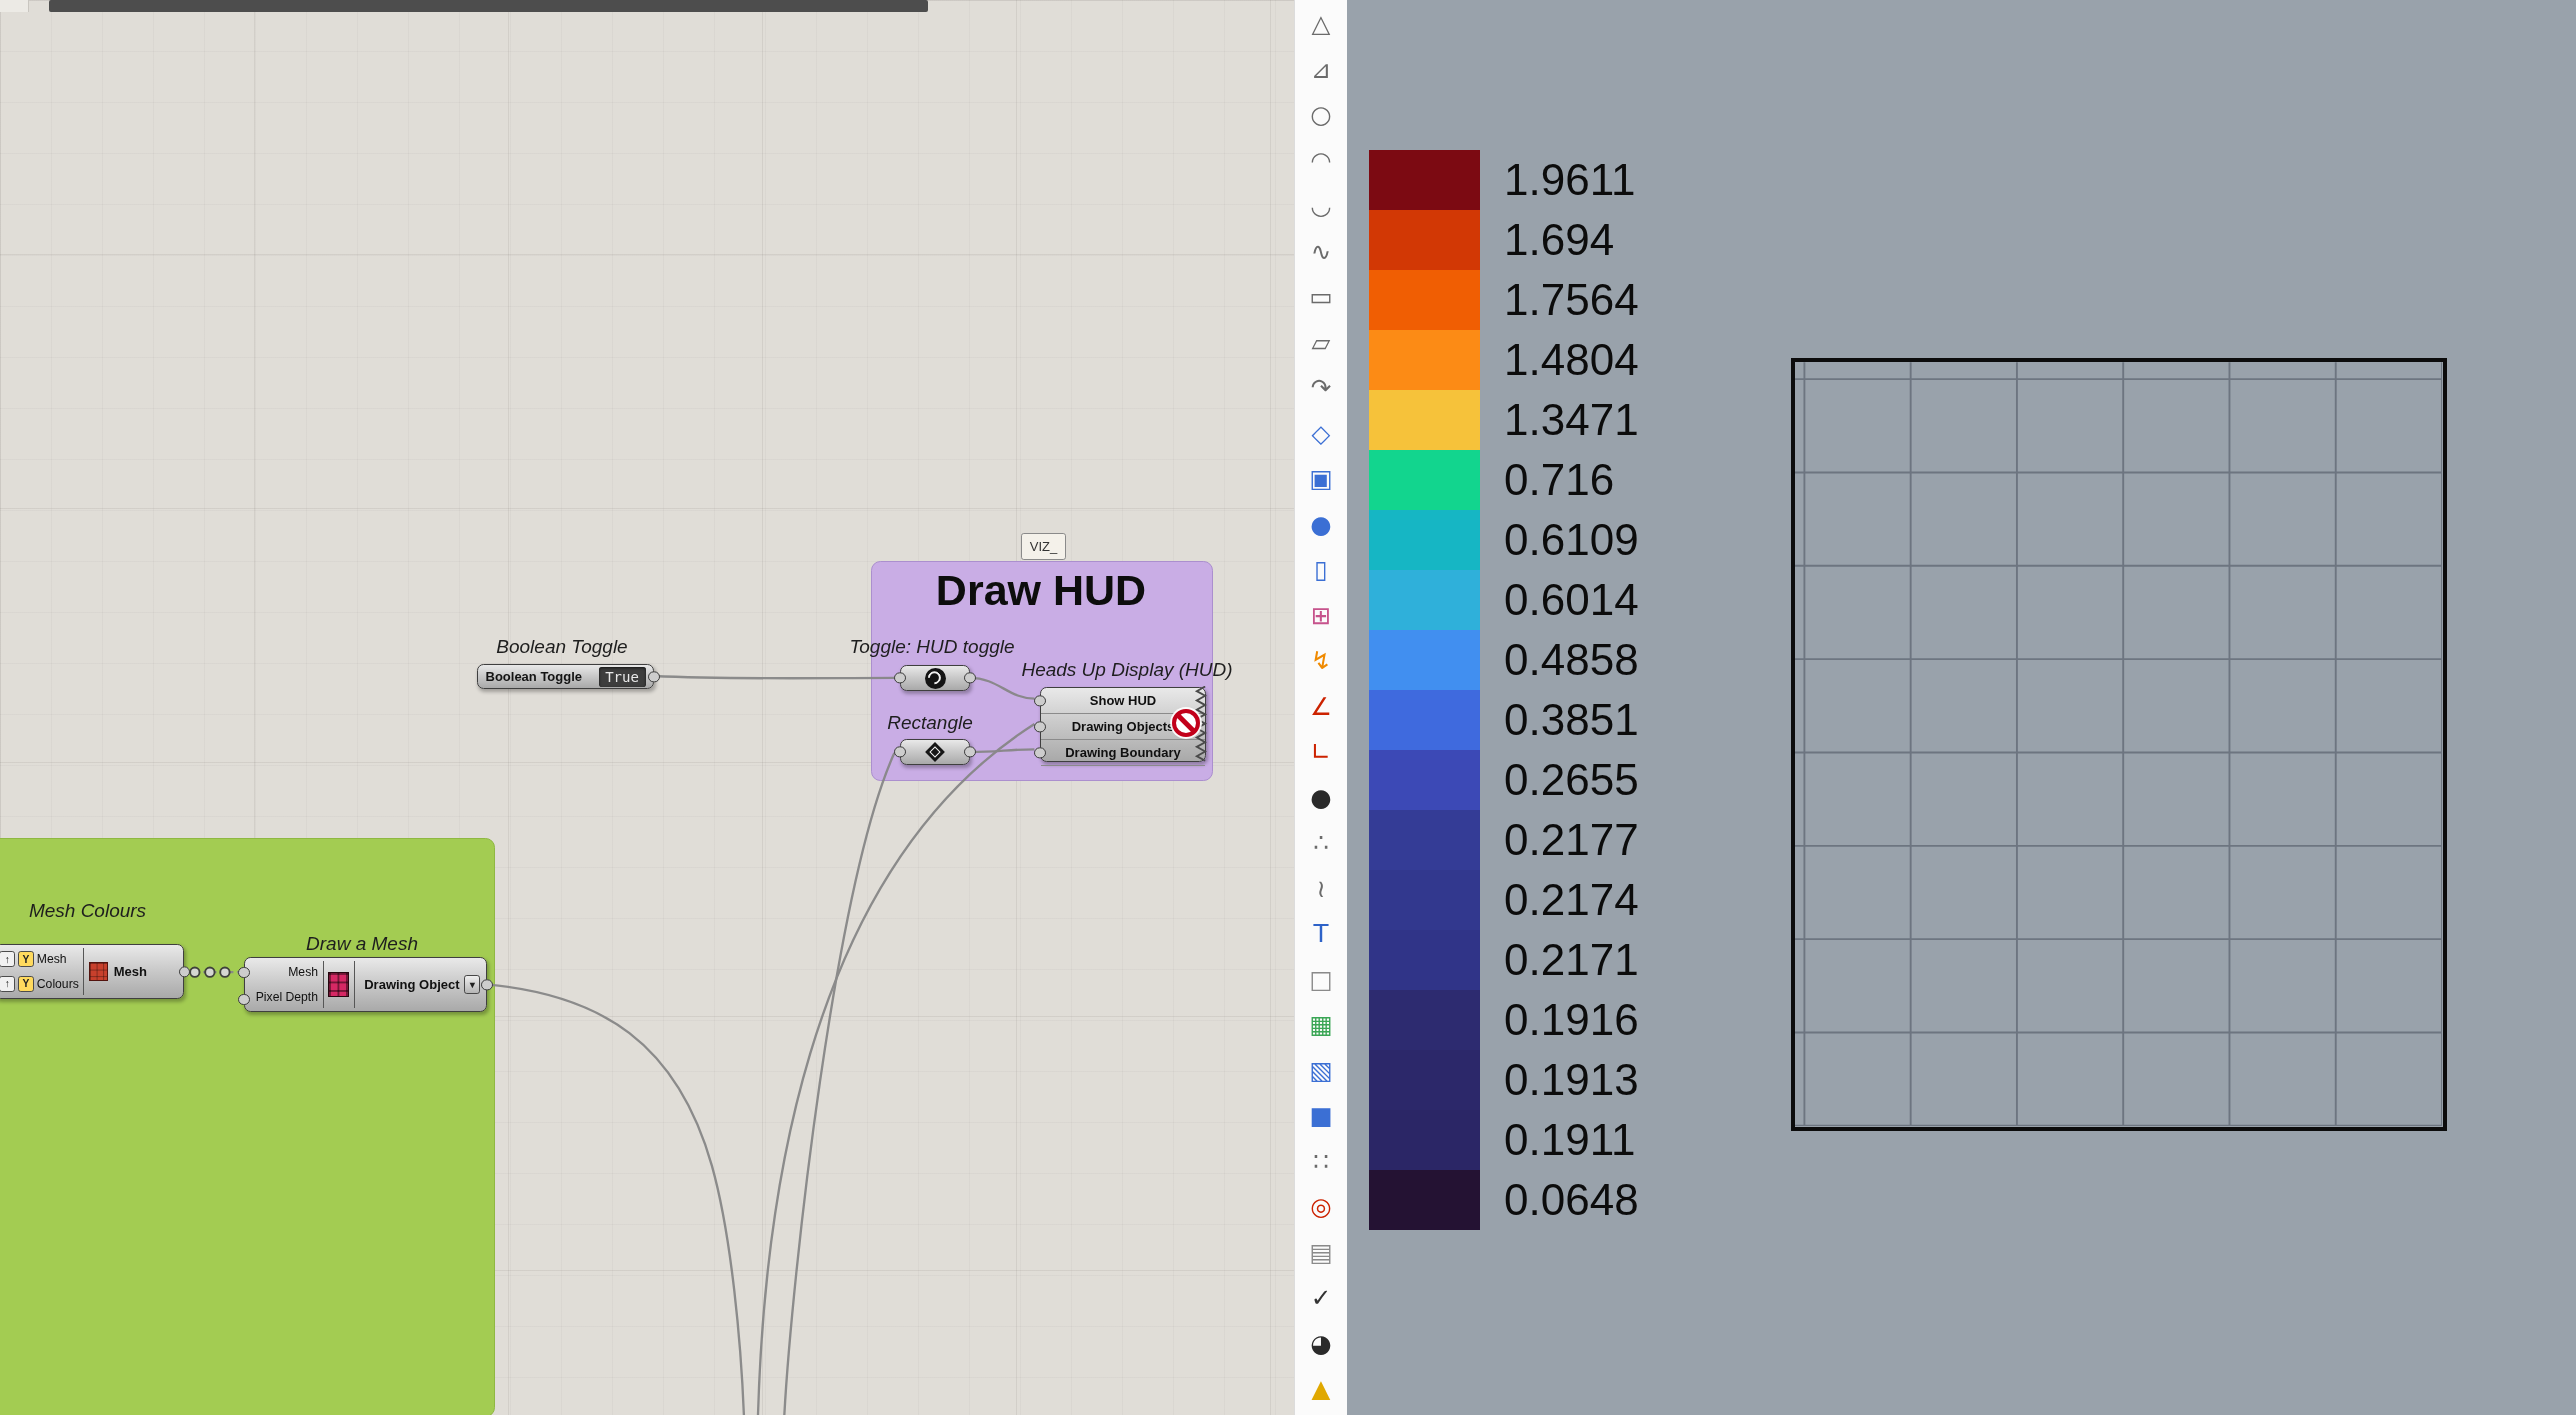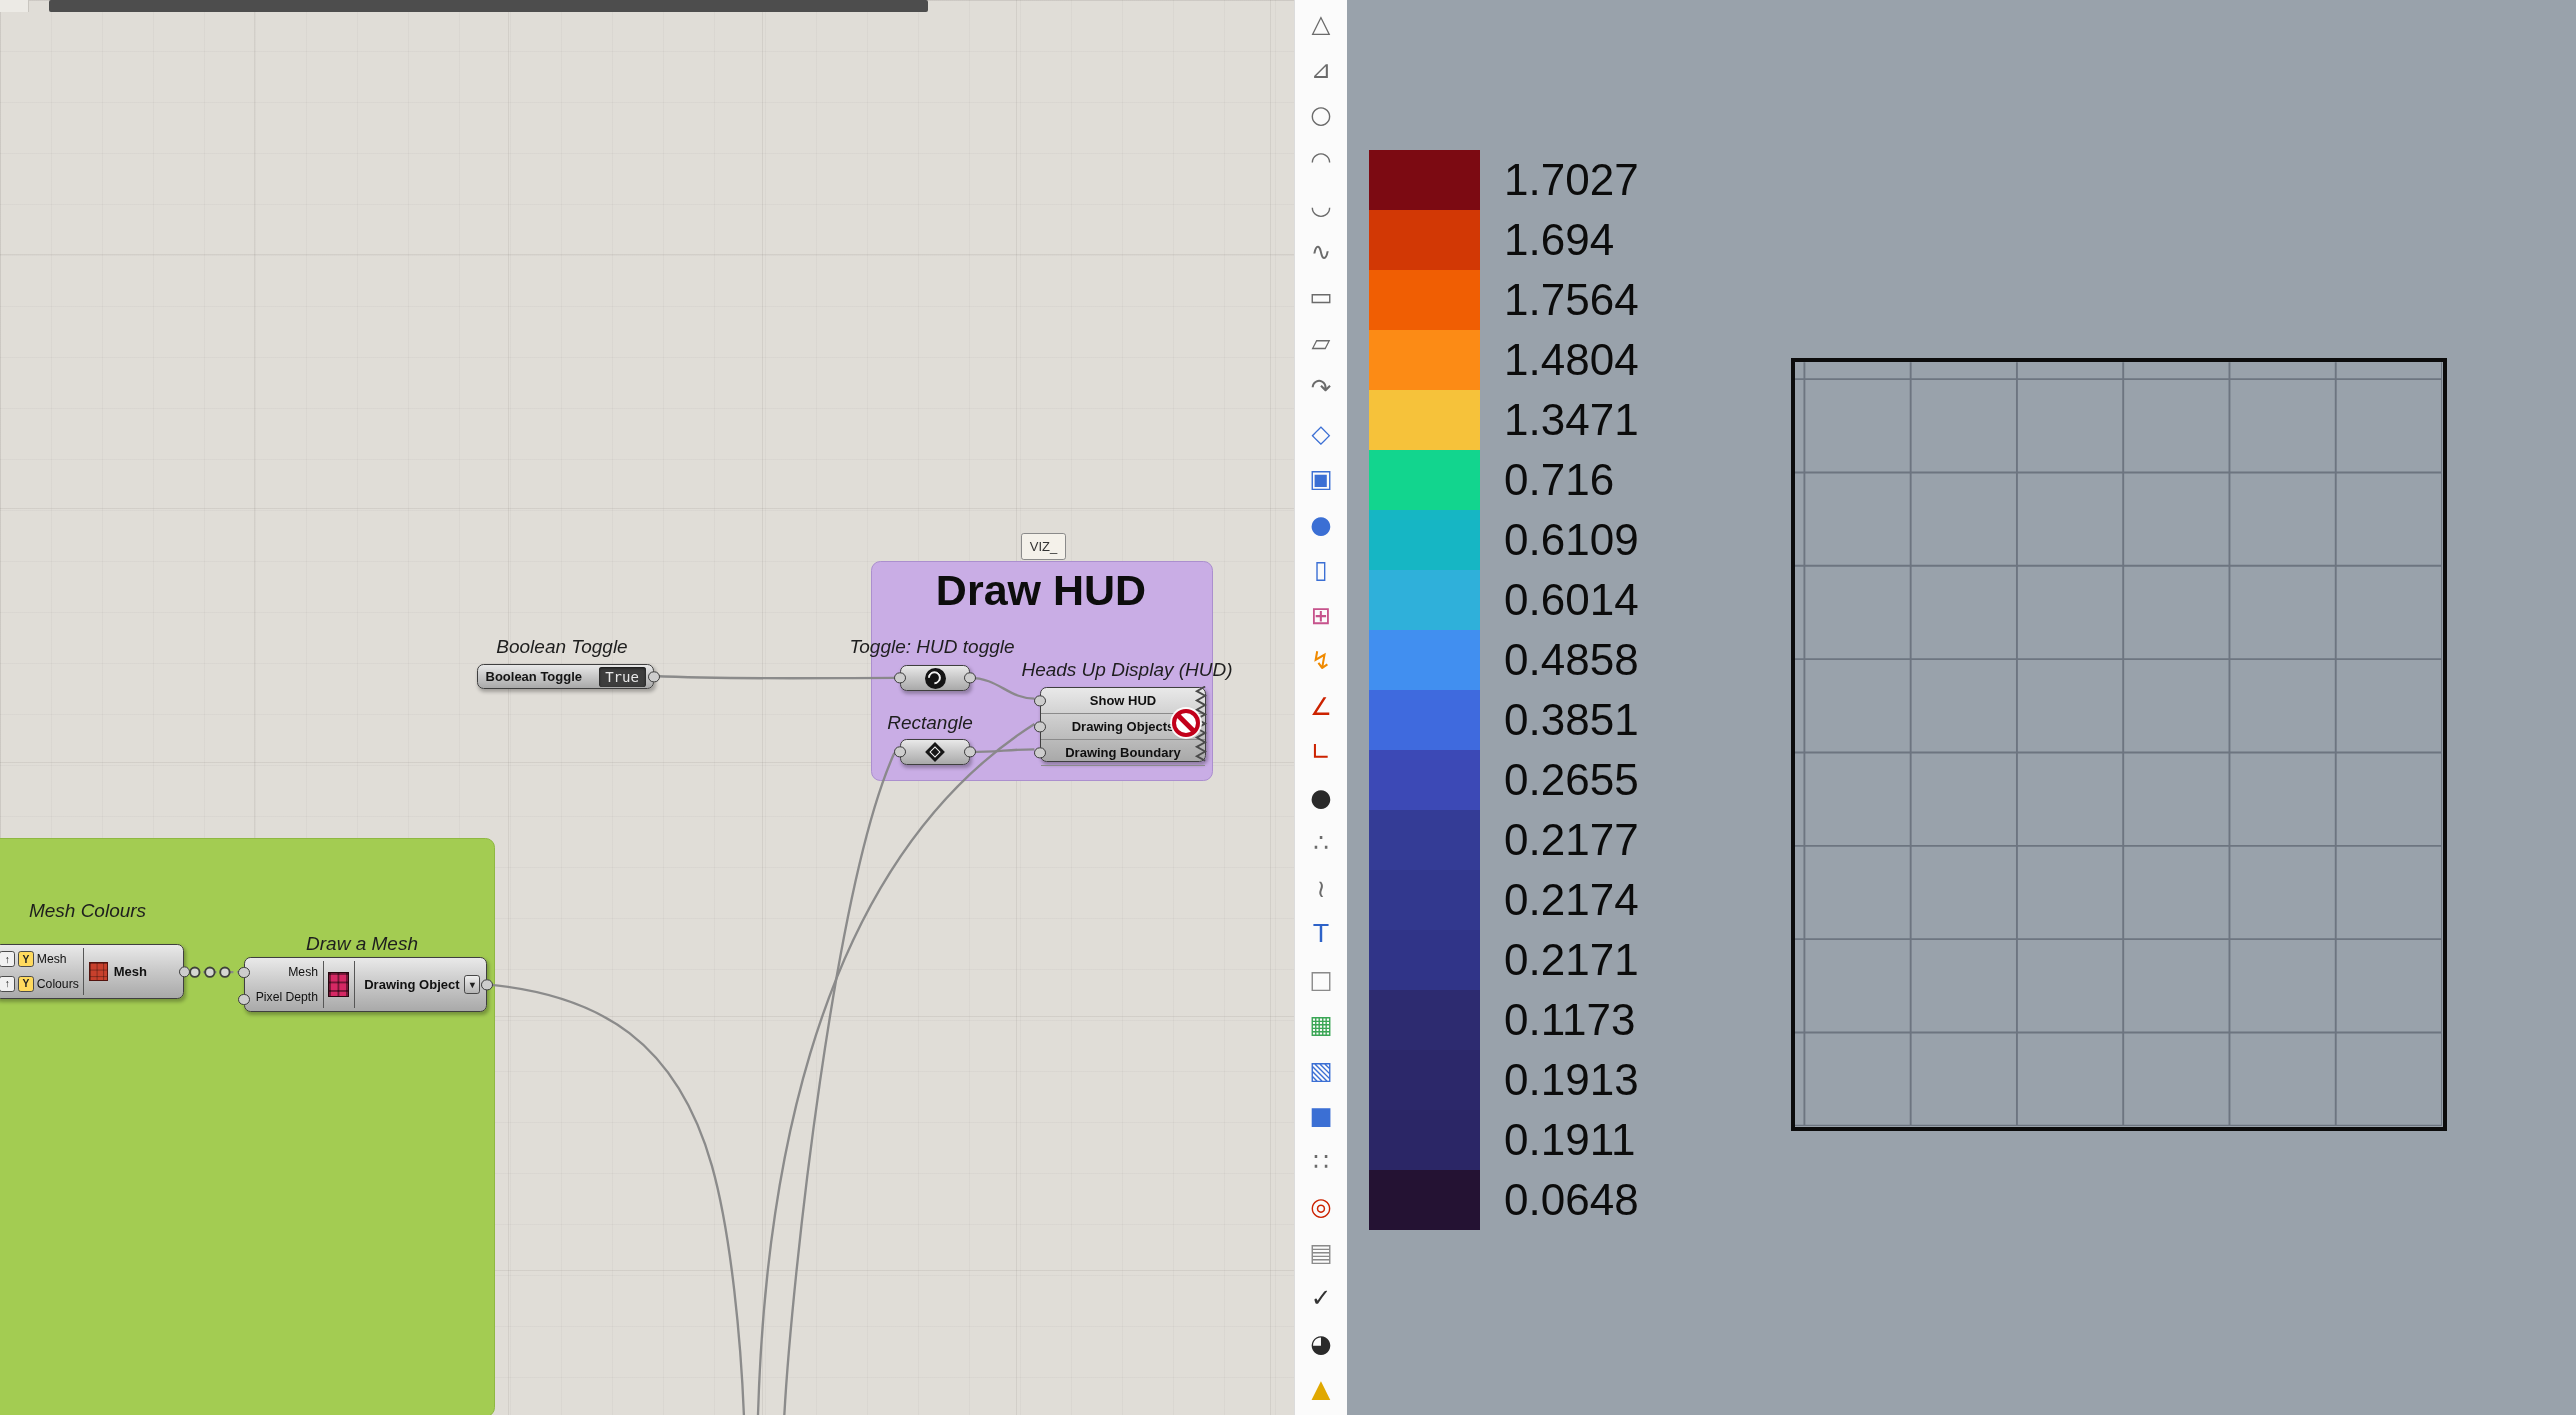--- a/index.html
+++ b/index.html
@@ -318,21 +318,21 @@
       <div class="tb-btn">
         <span class="tb-glyph" style="color: rgb(224, 168, 0);">▲</span>
       </div>
     </div>
 </div>
 
 <div id="viewport">
   <div id="legend">
       <div class="legend-row">
         <div class="legend-swatch" style="background: rgb(124, 10, 18);"></div>
-        <div class="legend-value">1.7027</div>
+        <div class="legend-value">1.9611</div>
       </div>
       <div class="legend-row">
         <div class="legend-swatch" style="background: rgb(210, 56, 5);"></div>
         <div class="legend-value">1.694</div>
       </div>
       <div class="legend-row">
         <div class="legend-swatch" style="background: rgb(240, 94, 3);"></div>
         <div class="legend-value">1.7564</div>
       </div>
       <div class="legend-row">
@@ -374,21 +374,21 @@
       <div class="legend-row">
         <div class="legend-swatch" style="background: rgb(50, 56, 142);"></div>
         <div class="legend-value">0.2174</div>
       </div>
       <div class="legend-row">
         <div class="legend-swatch" style="background: rgb(48, 52, 136);"></div>
         <div class="legend-value">0.2171</div>
       </div>
       <div class="legend-row">
         <div class="legend-swatch" style="background: rgb(45, 43, 112);"></div>
-        <div class="legend-value">0.1173</div>
+        <div class="legend-value">0.1916</div>
       </div>
       <div class="legend-row">
         <div class="legend-swatch" style="background: rgb(44, 40, 106);"></div>
         <div class="legend-value">0.1913</div>
       </div>
       <div class="legend-row">
         <div class="legend-swatch" style="background: rgb(43, 38, 102);"></div>
         <div class="legend-value">0.1911</div>
       </div>
       <div class="legend-row">

